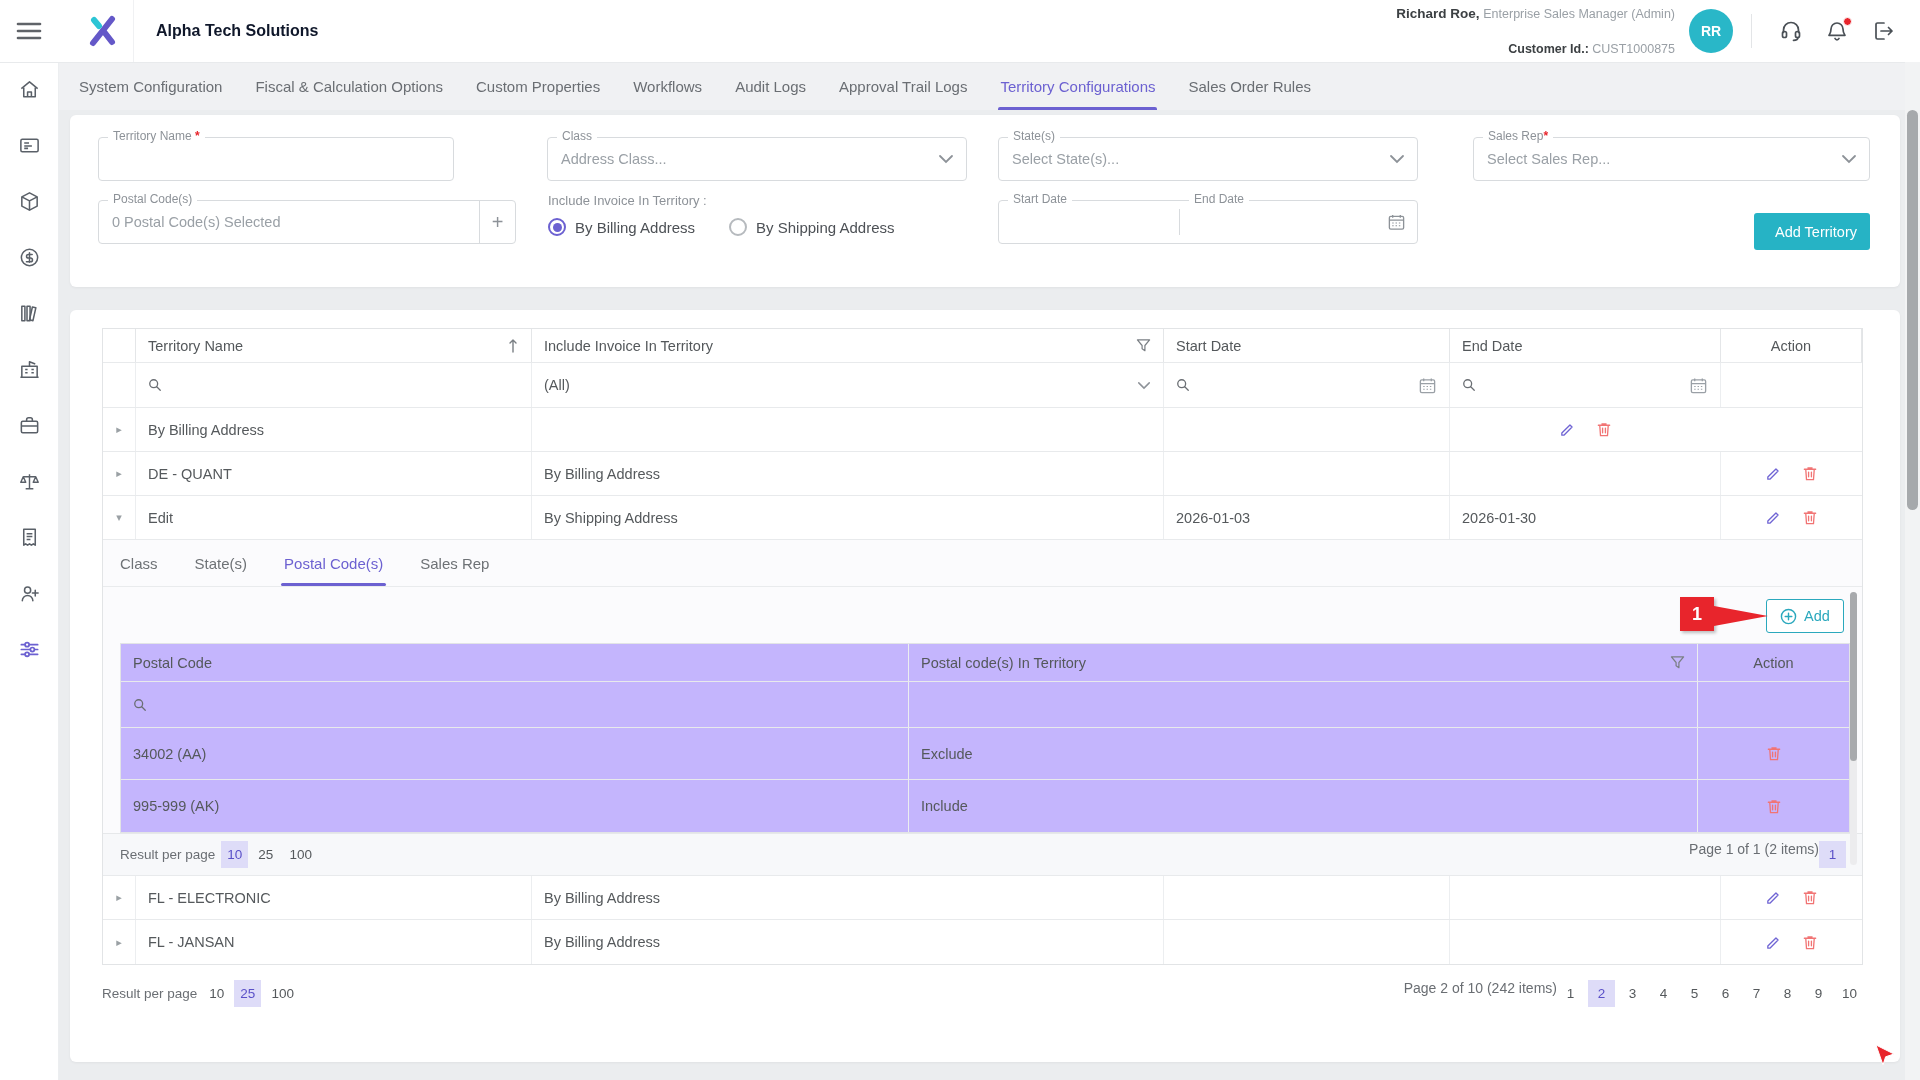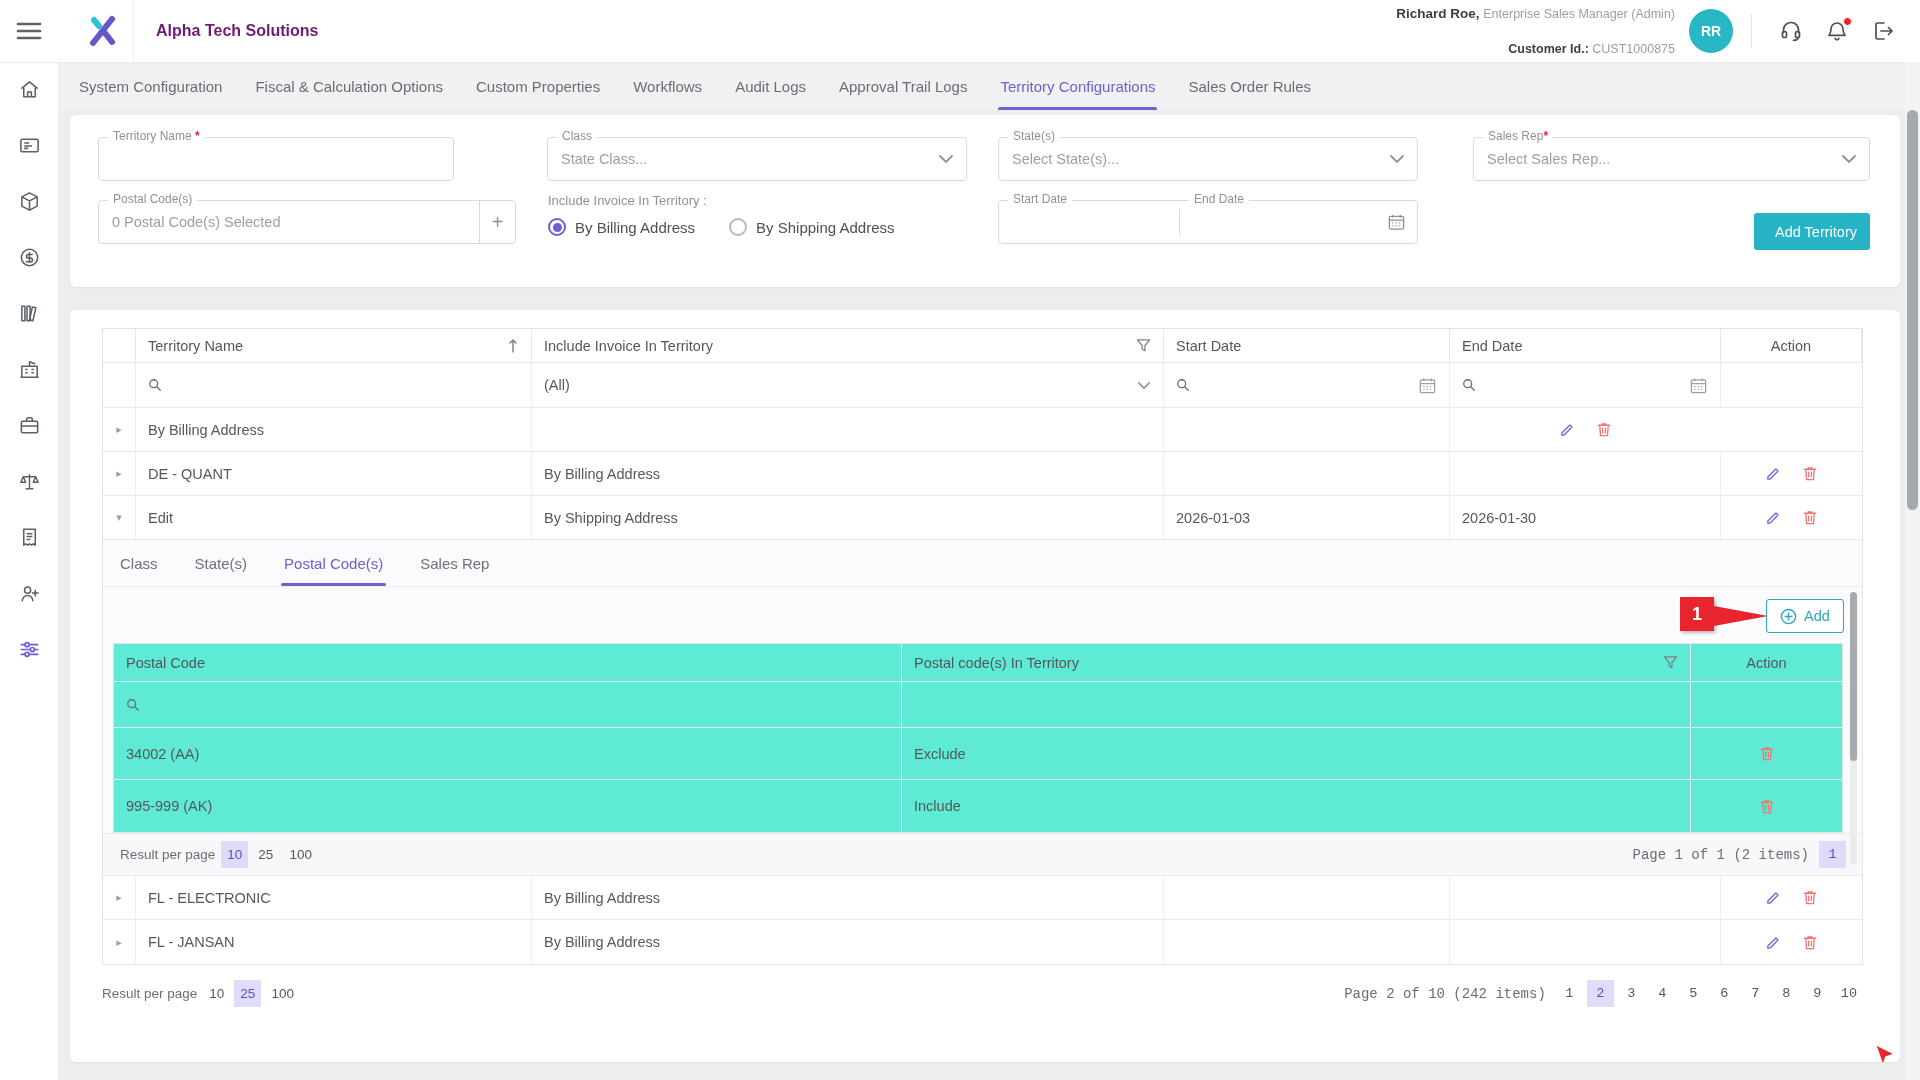--- a/index.html
+++ b/index.html
@@ -4,21 +4,21 @@
 <style>
   *{margin:0;padding:0;box-sizing:border-box;}
   html,body{width:1920px;height:1080px;}
   body{font-family:"Liberation Sans",sans-serif;background:#ebedef;position:relative;overflow:hidden;color:#55595c;}
   svg{display:block;}
 
   
   .topbar{position:absolute;top:0;left:0;width:1920px;height:62px;background:#fff;z-index:6;display:flex;align-items:center;box-shadow:0 1px 0 #e8eaec;}
   .burger{width:58px;display:flex;justify-content:center;cursor:pointer;}
   .logo-tile{width:62px;height:62px;display:flex;align-items:center;justify-content:center;border-right:1px solid #f0f1f3;margin-left:14px;}
-  .company{font-size:16px;font-weight:bold;color:#701a75;margin-left:22px;}
+  .company{font-size:16px;font-weight:bold;color:#0f172a;margin-left:22px;}
   .top-right{margin-left:auto;display:flex;align-items:center;padding-right:14px;}
   .user-block{text-align:right;line-height:1.5;}
   .user-line1{font-size:13.5px;}
   .user-name{font-weight:bold;color:#3c4043;}
   .user-role{color:#9aa0a6;font-size:12.5px;}
   .user-line2{font-size:12.5px;margin-top:16px;}
   .cust-label{font-weight:bold;color:#3c4043;}
   .cust-value{color:#9aa0a6;}
   .avatar{width:44px;height:44px;border-radius:50%;background:#29b7c8;color:#fff;font-weight:bold;font-size:14px;display:flex;align-items:center;justify-content:center;margin:0 18px 0 14px;}
   .v-div{width:1px;height:34px;background:#e3e5e7;margin-right:16px;}
@@ -75,32 +75,32 @@
   
   .detail{grid-column:1/-1;background:#fbfbfd;border-right:none!important;padding:0!important;display:block!important;position:relative;}
   .detail-tabs{display:flex;gap:37px;align-items:center;height:47px;padding-left:17px;border-bottom:1px solid #e9ebed;}
   .d-tab{font-size:15px;color:#6e7276;cursor:pointer;position:relative;height:100%;display:flex;align-items:center;}
   .d-tab.active{color:#6c61d1;}
   .d-tab.active::after{content:"";position:absolute;left:-3px;right:-3px;bottom:0;height:3px;background:#6c61d1;border-radius:2px;}
   .detail-toolbar{height:56px;position:relative;}
   .btn-add{position:absolute;right:18px;top:12px;width:78px;height:34px;background:#fff;border:1px solid #2aa8bd;color:#2aa8bd;border-radius:3px;font-size:14.5px;font-family:"Liberation Sans",sans-serif;display:flex;align-items:center;justify-content:center;gap:7px;cursor:pointer;}
   .anno-badge{position:absolute;left:1577px;top:10px;width:34px;height:34px;background:#e8252c;color:#fff;font-weight:bold;font-size:18px;display:flex;align-items:center;justify-content:center;box-shadow:2px 2px 3px rgba(0,0,0,.25);z-index:3;}
   .anno-arrow{position:absolute;left:1611px;top:16px;z-index:3;}
-  .inner-table{margin-left:10px;width:1730px;border:1px solid #e2e4e6;background:#5eead4;font-size:14.5px;}
+  .inner-table{margin-left:17px;width:1730px;border:1px solid #e2e4e6;background:#c4b5fd;font-size:14.5px;}
   .itr{display:grid;grid-template-columns:788px 789px 151px;border-bottom:1px solid #e8eaec;}
   .itr:last-child{border-bottom:none;}
   .itr>div{border-right:1px solid #eceef0;display:flex;align-items:center;padding:0 12px;}
   .itr>div:last-child{border-right:none;}
   .itr.head{height:38px;color:#54585b;}
   .itr.filter{height:46px;}
   .itr.data{height:52px;}
   .pag{display:flex;align-items:center;justify-content:space-between;font-size:13.5px;color:#6a6e73;}
   .detail-pag{height:42px;background:#f7f8fa;border-top:1px solid #e6e8ea;margin-top:0;padding:0 16px 0 17px;}
   .pag-left{display:flex;align-items:center;gap:6px;}
-  .pag-right{display:flex;align-items:center;gap:10px;font-size:14px;font-family:Liberation Mono, monospace;}
+  .pag-right{display:flex;font-size:14px;}
   .chips{display:flex;align-items:center;gap:4px;}
   .chip{min-width:27px;height:27px;padding:0 6px;display:inline-flex;align-items:center;justify-content:center;border-radius:0;font-size:13.5px;color:#55595c;cursor:pointer;}
   .chip.sel{background:#dedcf8;color:#5a50c8;}
   .detail-scroll{position:absolute;right:5px;top:52px;bottom:10px;width:7px;background:#ececee;border-radius:4px;}
   .detail-thumb{position:absolute;top:0;left:0;width:7px;height:62%;background:#a8aaad;border-radius:4px;}
 
   .bottom-pag{margin:15px 2px 0 32px;width:1761px;font-size:13.5px;}
   .bottom-pag .pag-right{font-size:14px;}
 
   
@@ -261,21 +261,21 @@
       <span>Sales Order Rules</span>
     </div>
 </div>
 
 <section class="card form-card">
   <div class="fld" style="left:28px;top:22px;width:356px;">
     <span class="fld-label"><span>Territory Name</span> <span class="req">*</span></span>
   </div>
   <div class="fld" style="left:477px;top:22px;width:420px;">
     <span class="fld-label">Class</span>
-    <span class="fld-text">State Class...</span>
+    <span class="fld-text">Address Class...</span>
     <span class="fld-chevron">
         <svg width="16" height="10" viewBox="0 0 16 10" fill="none" stroke="#8d9298" stroke-width="1.8" stroke-linecap="round">
           <path d="M2 2l6 6 6-6"></path>
         </svg>
       </span>
   </div>
   <div class="fld" style="left:928px;top:22px;width:420px;">
     <span class="fld-label">State(s)</span>
     <span class="fld-text">Select State(s)...</span>
     <span class="fld-chevron">

